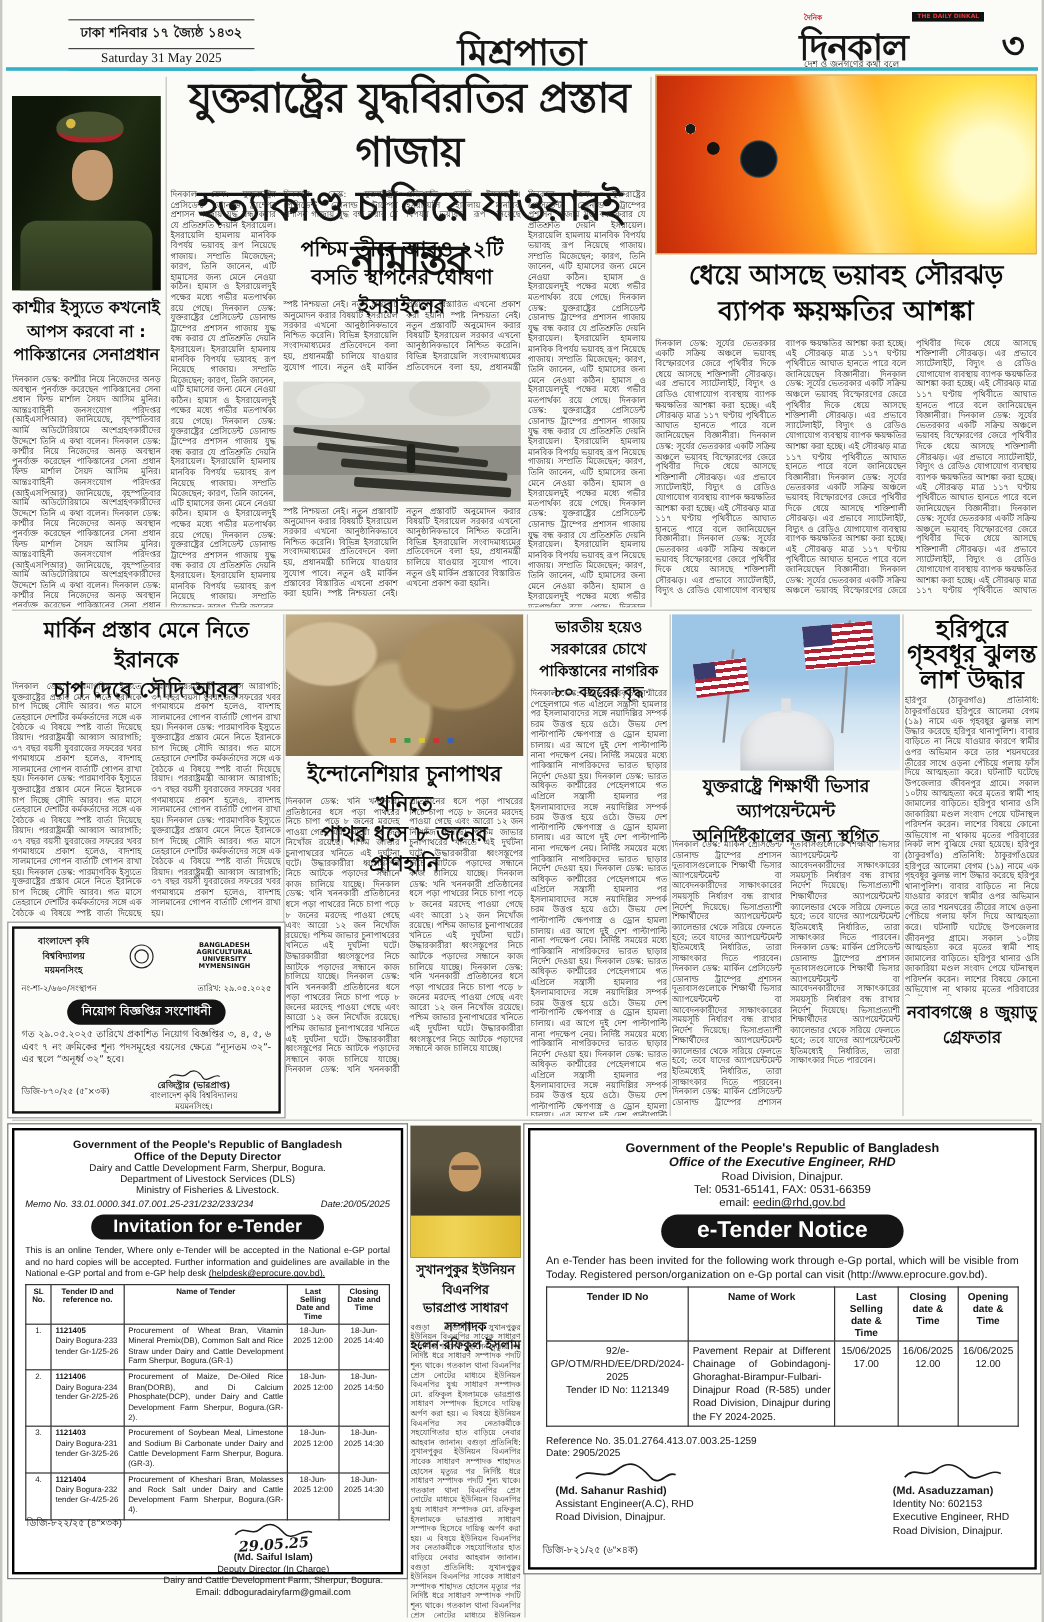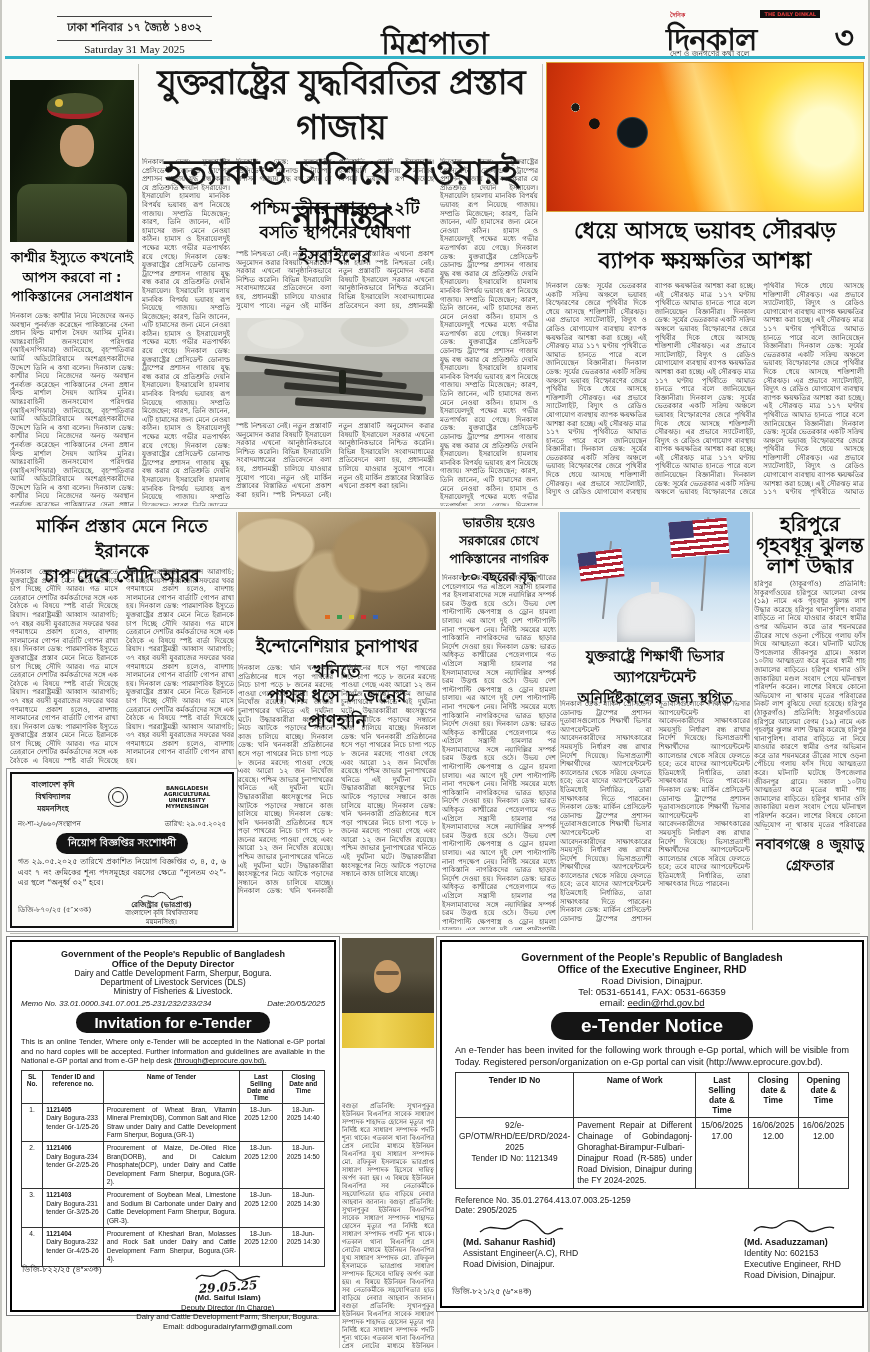--- a/index.html
+++ b/index.html
@@ -299,21 +299,21 @@
     <div class="c g2">Dairy and Cattle Development Farm, Sherpur, Bogura.</div>
     <div class="c g2">Department of Livestock Services (DLS)</div>
     <div class="c g2">Ministry of Fisheries &amp; Livestock.</div>
     <div class="memo-row">
       <span>Memo No. 33.01.0000.341.07.001.25-231/232/233/234</span>
       <span>Date:20/05/2025</span>
     </div>
     <div class="pill pill-l">Invitation for e-Tender</div>
     <div class="intro">
       <span>This is an online Tender, Where only e-Tender will be accepted in the National e-GP portal and no hard copies will be accepted. Further information and guidelines are available in the National e-GP portal and from e-GP help desk</span>
-      <u class="mail">(through@eprocure.gov.bd).</u>
+      <u class="mail">(helpdesk@eprocure.gov.bd).</u>
     </div>
     <table class="tnd tnd-l">
       <colgroup>
           <col style="width:7%">
           <col style="width:20%">
           <col style="width:45%">
           <col style="width:14%">
           <col style="width:14%">
         </colgroup>
       <tbody>
@@ -365,25 +365,30 @@
       <div>Email: ddboguradairyfarm@gmail.com</div>
     </div>
     <div class="ad-code" style="bottom:34px;">ডিজি-৮২২/২৫ (৪″×৩ক)</div>
   </div>
 
   <div class="img-man">
     <div class="m-face"></div>
     <div class="m-glass"></div>
     <div class="m-shirt"></div>
   </div>
+  <div class="hl suk-hl">
+    <div>সুখানপুকুর ইউনিয়ন বিএনপির</div>
+    <div>ভারপ্রাপ্ত সাধারণ সম্পাদক</div>
+    <div>হলেন রফিকুল ইসলাম</div>
+  </div>
   <div class="bodytxt suk-body">বগুড়া প্রতিনিধি: সুখানপুকুর ইউনিয়ন বিএনপির সাবেক সাধারণ সম্পাদক শাহাদত হোসেন মৃত্যুর পর নির্দিষ্ট ধরে সাধারণ সম্পাদক পদটি শূন্য থাকে। গতকাল থানা বিএনপির প্রেস নোটের মাধ্যমে ইউনিয়ন বিএনপির যুগ্ম সাধারণ সম্পাদক মো. রফিকুল ইসলামকে ভারপ্রাপ্ত সাধারণ সম্পাদক হিসেবে দায়িত্ব অর্পণ করা হয়। এ বিষয়ে ইউনিয়ন বিএনপির সব নেতাকর্মীকে সহযোগিতার হাত বাড়িয়ে নেবার আহবান জানান। বগুড়া প্রতিনিধি: সুখানপুকুর ইউনিয়ন বিএনপির সাবেক সাধারণ সম্পাদক শাহাদত হোসেন মৃত্যুর পর নির্দিষ্ট ধরে সাধারণ সম্পাদক পদটি শূন্য থাকে। গতকাল থানা বিএনপির প্রেস নোটের মাধ্যমে ইউনিয়ন বিএনপির যুগ্ম সাধারণ সম্পাদক মো. রফিকুল ইসলামকে ভারপ্রাপ্ত সাধারণ সম্পাদক হিসেবে দায়িত্ব অর্পণ করা হয়। এ বিষয়ে ইউনিয়ন বিএনপির সব নেতাকর্মীকে সহযোগিতার হাত বাড়িয়ে নেবার আহবান জানান। বগুড়া প্রতিনিধি: সুখানপুকুর ইউনিয়ন বিএনপির সাবেক সাধারণ সম্পাদক শাহাদত হোসেন মৃত্যুর পর নির্দিষ্ট ধরে সাধারণ সম্পাদক পদটি শূন্য থাকে। গতকাল থানা বিএনপির প্রেস নোটের মাধ্যমে ইউনিয়ন বিএনপির যুগ্ম সাধারণ সম্পাদক মো. রফিকুল ইসলামকে ভারপ্রাপ্ত সাধারণ সম্পাদক হিসেবে দায়িত্ব অর্পণ করা হয়। এ বিষয়ে ইউনিয়ন বিএনপির সব নেতাকর্মীকে সহযোগিতার হাত বাড়িয়ে নেবার আহবান জানান।</div>
 
   <div class="ad ad-right">
     <div class="c" style="font-weight:bold; font-size:10.5px;">Government of the People's Republic of Bangladesh</div>
-    <div class="c" style="font-weight:bold; font-size:10.5px;">Office of the Executive Engineer, RHD</div>
+    <div class="c" style="font-weight:bold; font-size:10.5px;font-style:italic;">Office of the Executive Engineer, RHD</div>
     <div class="c" style="font-size:9.5px;">Road Division, Dinajpur.</div>
     <div class="c" style="font-size:9.5px;">Tel: 0531-65141, FAX: 0531-66359</div>
     <div class="c" style="font-size:9.5px;">
       <span>email:</span>
       <u class="mail">eedin@rhd.gov.bd</u>
     </div>
     <div class="pill pill-r">e-Tender Notice</div>
     <div class="intro-r">An e-Tender has been invited for the following work through e-Gp portal, which will be visible from Today. Registered person/organization on e-Gp portal can visit (http://www.eprocure.gov.bd).</div>
     <table class="tnd tnd-r">
       <colgroup>

